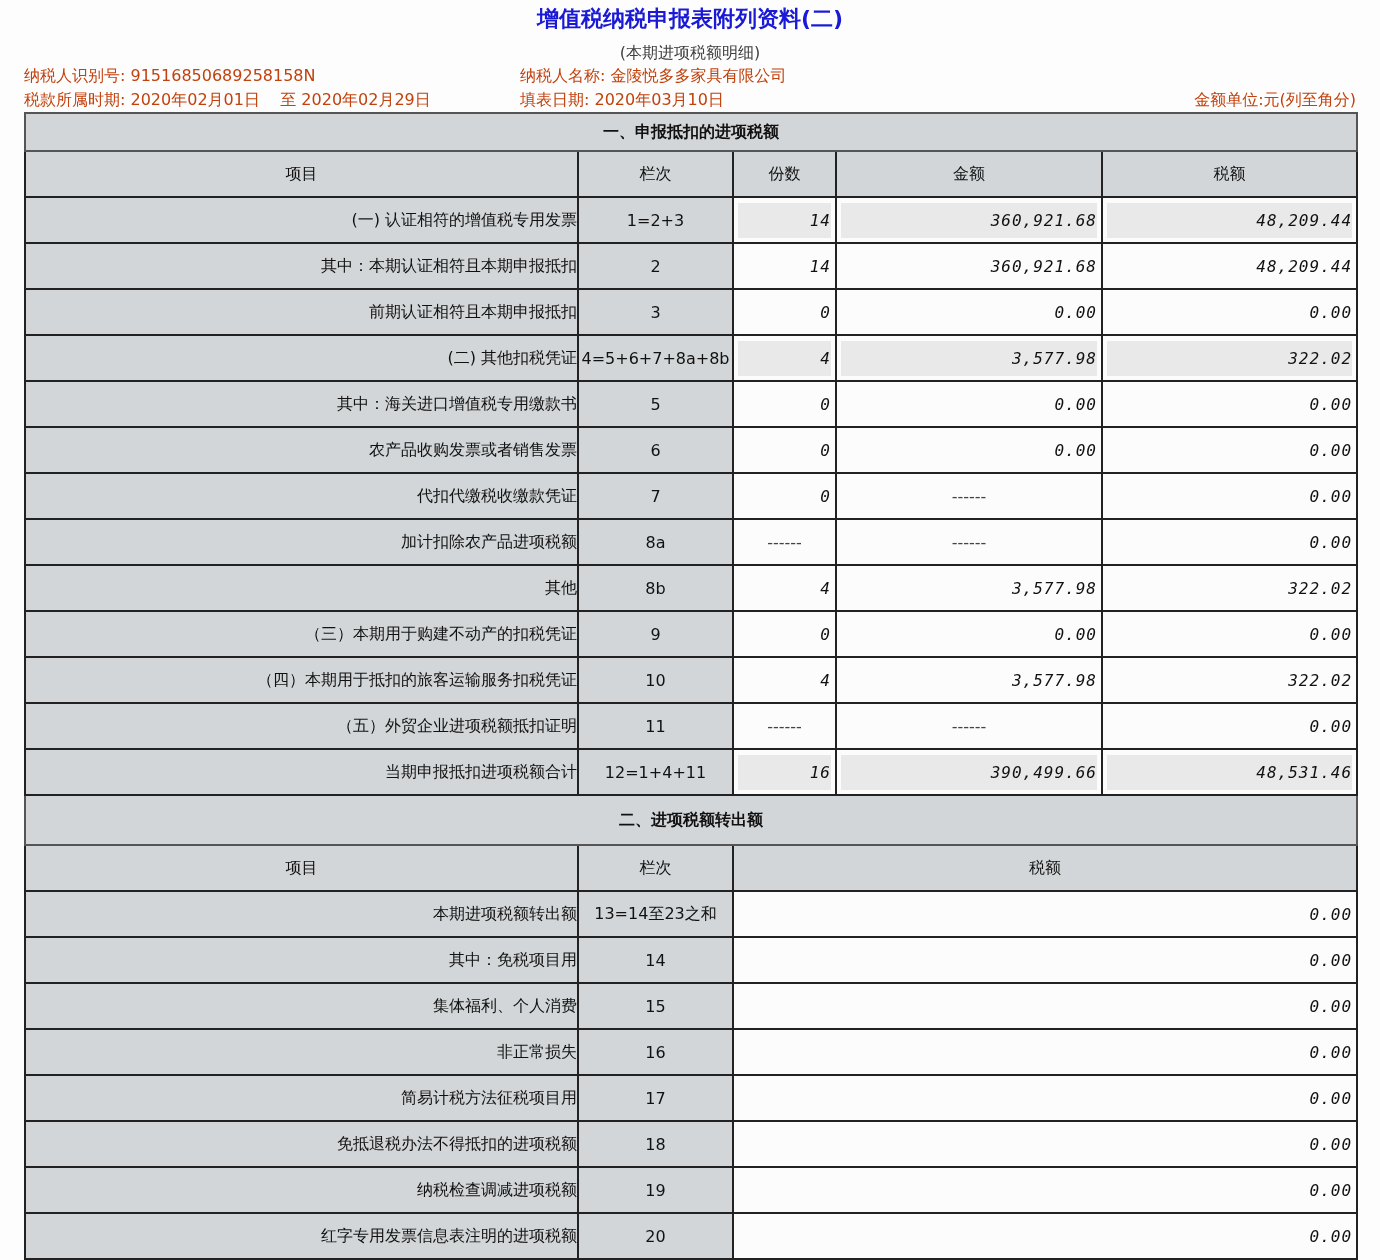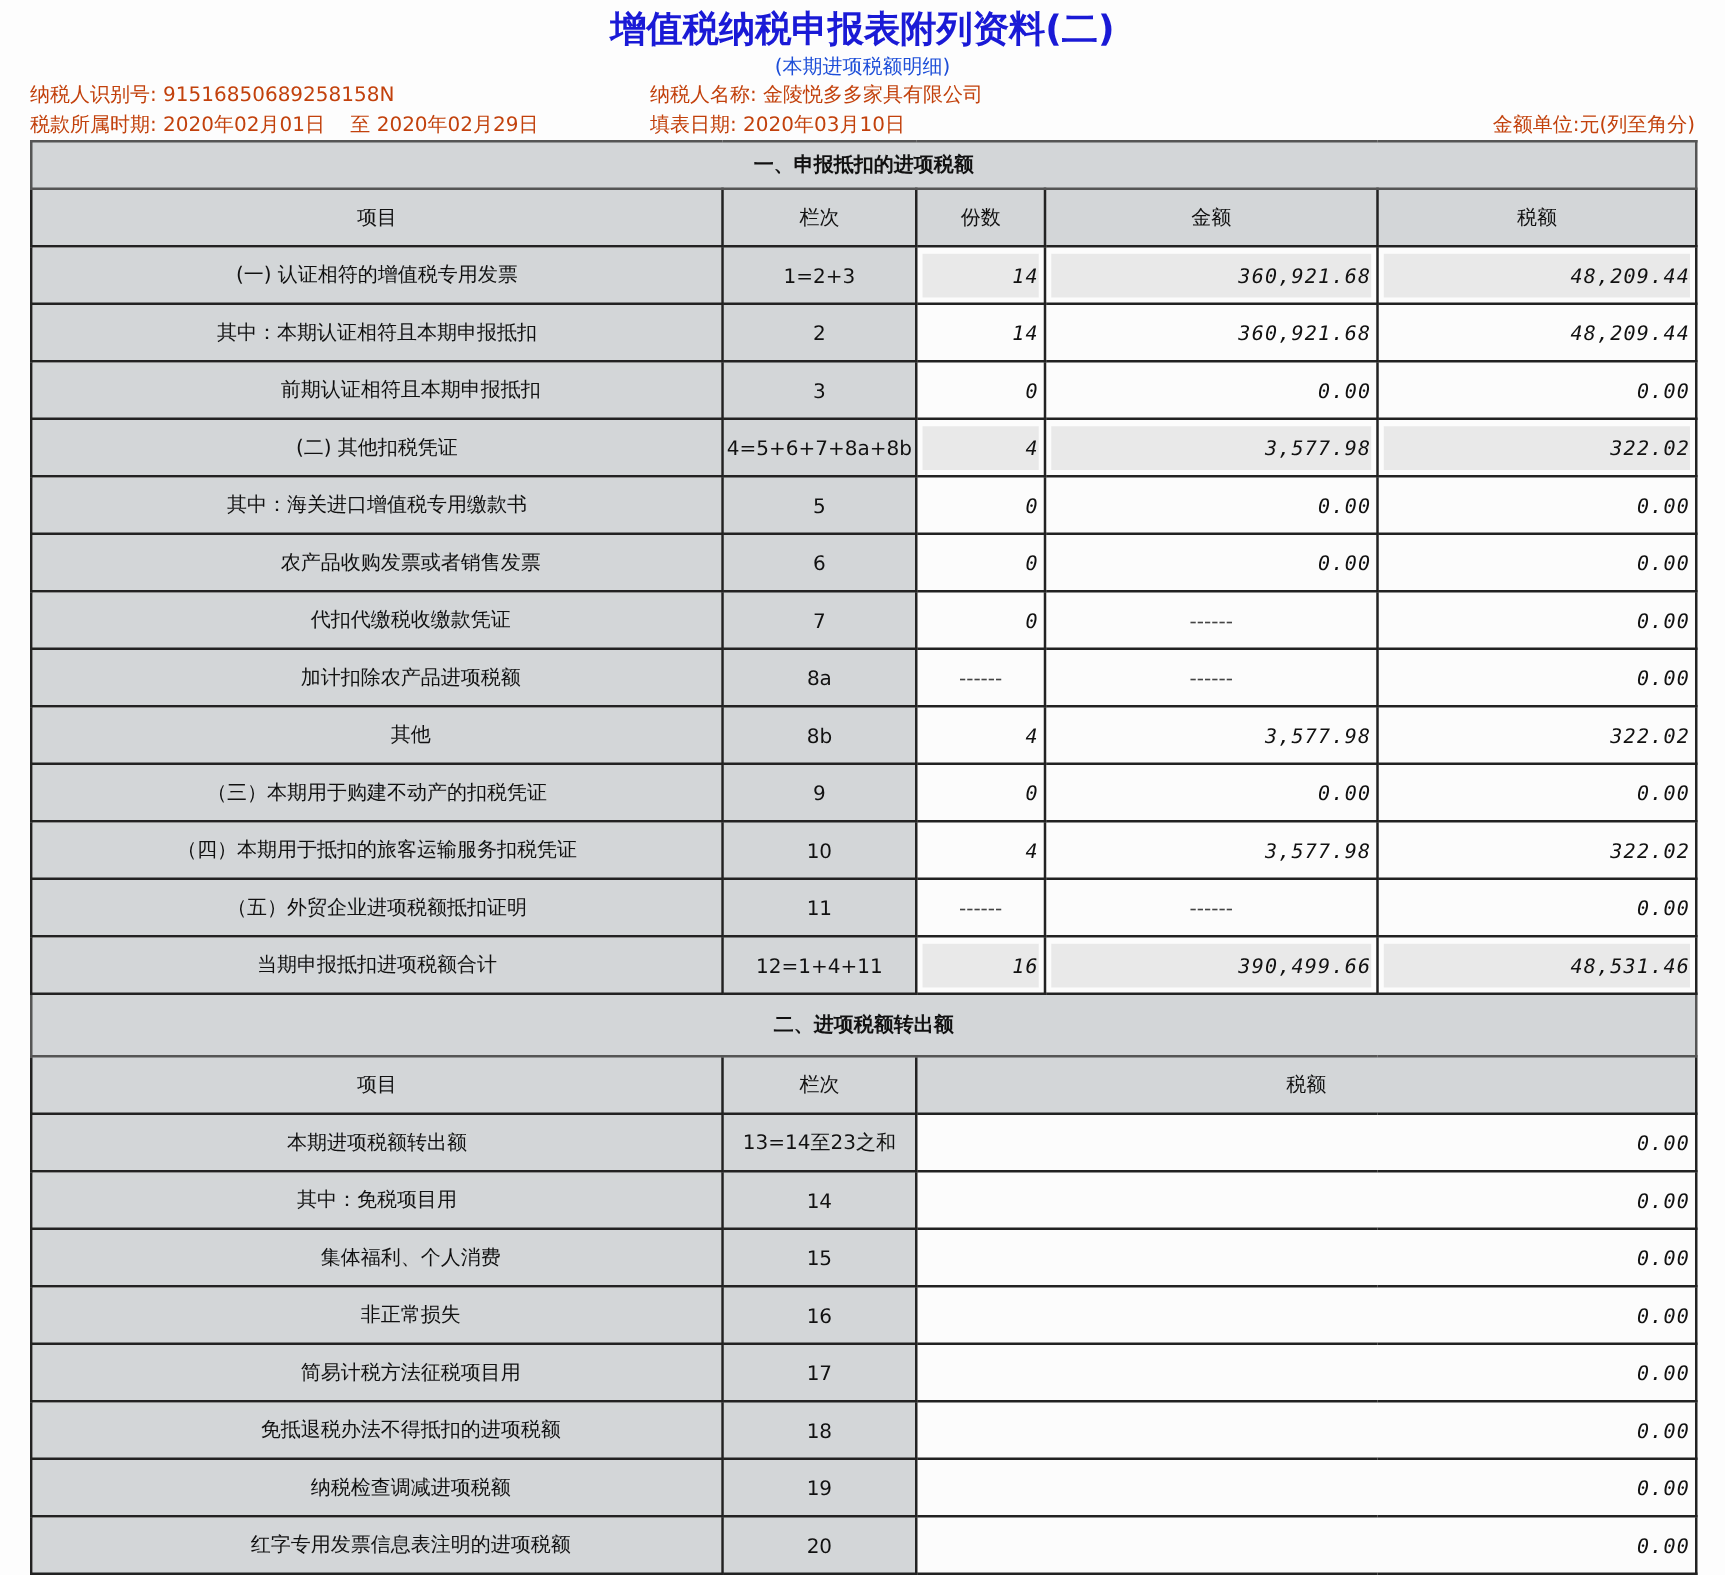--- a/index.html
+++ b/index.html
@@ -1,26 +1,26 @@
 <!DOCTYPE html>
 <html><head>
 <meta charset="utf-8">
 <style>
   html, body { margin:0; padding:0; background:#fdfdfd; }
   body { width:1380px; height:1260px; overflow:hidden; position:relative;
          font-family:"DejaVu Sans", "Liberation Sans", sans-serif; color:#111; }
   .title { position:absolute; top:4px; left:0; width:1380px; text-align:center;
-           font-size:29px; font-weight:bold; color:#1a1ad6; letter-spacing:0px; }
-  .subtitle { position:absolute; top:43px; left:0; width:1380px; text-align:center; font-size:16px; color:#1d4ed8; }
+           font-size:22px; font-weight:bold; color:#1a1ad6; letter-spacing:0px; }
+  .subtitle { position:absolute; top:43px; left:0; width:1380px; text-align:center; font-size:16px; color:#404040; }
   .meta { position:absolute; font-size:16px; color:#c2410c; white-space:nowrap; }
   table.form { position:absolute; left:24px; border-collapse:collapse; table-layout:fixed; }
   table.form td { border:2px solid #222; padding:0; height:42px; font-size:16px; box-sizing:border-box; }
   .sec { background:#d3d6d8; text-align:center; font-weight:bold; height:44px !important; border-color:#555 !important; }
   .hdr { background:#d3d6d8; text-align:center; }
-  .lbl { background:#d3d6d8; text-align:center; white-space:nowrap; overflow:hidden; }
+  .lbl { background:#d3d6d8; text-align:right; white-space:nowrap; overflow:hidden; }
   .lbl.ind { padding-left:54px !important;margin-top:36px; }
   .col { background:#d3d6d8; text-align:center; white-space:nowrap; }
   .num { background:#fcfcfc; text-align:right; padding-right:4px !important; font-family:"DejaVu Sans Mono", monospace; font-style:italic; font-size:15px; letter-spacing:1px; }
   .num.hl span { display:block; background:#e9e9e9; margin:3px 0 3px 4px; padding:8px 0; }
   .dash { background:#fcfcfc; text-align:center; font-size:11px; letter-spacing:0px; color:#444; }
   .num span { display:block; }
 </style>
 </head>
 <body>
 

